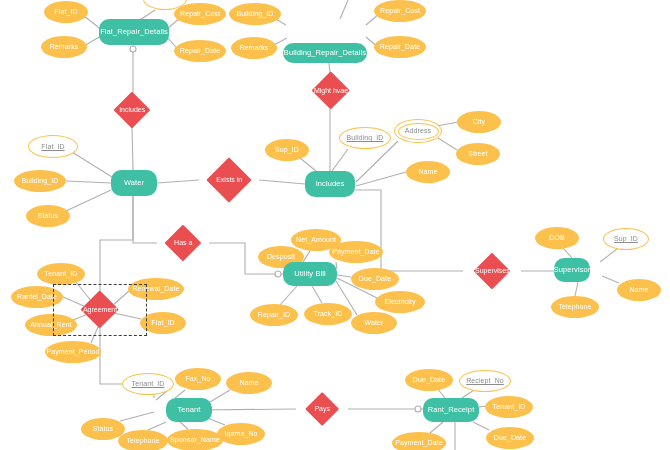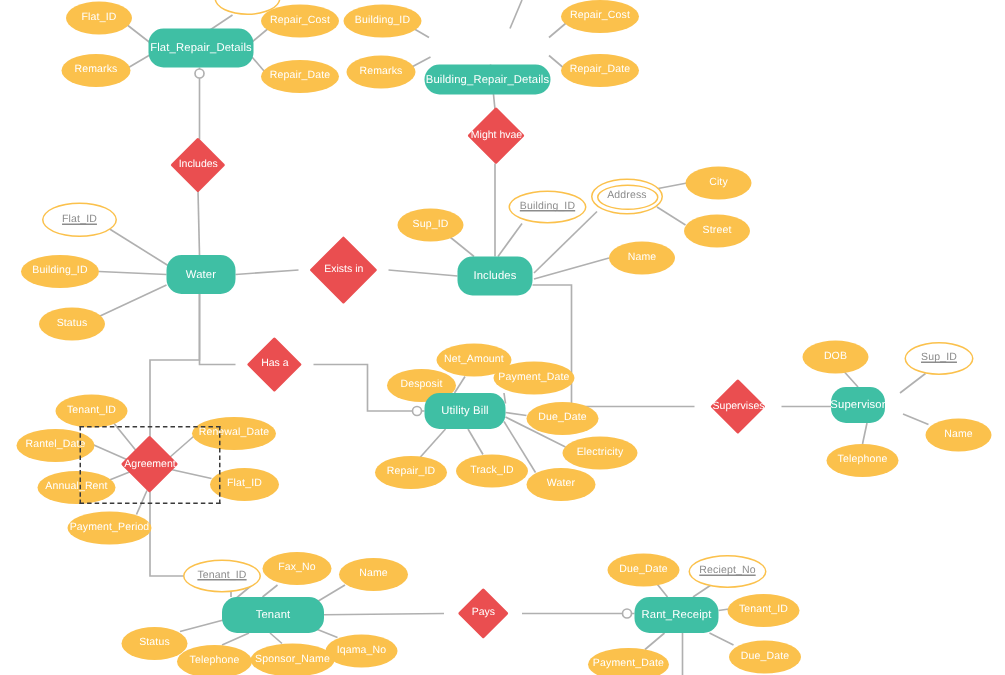--- a/index.html
+++ b/index.html
@@ -350,21 +350,21 @@
       </div>
       <div class="node entity" style="left: 305px; top: 171px; width: 50px; height: 26px;">
         <span class="lbl">Includes</span>
       </div>
       <div class="node entity" style="left: 283px; top: 262px; width: 54px; height: 24px;">
         <span class="lbl">Utility Bill</span>
       </div>
       <div class="node entity" style="left: 554px; top: 258px; width: 36px; height: 24px;">
         <span class="lbl">Supervisor</span>
       </div>
-      <div class="node entity" style="left: 148px; top: 398px; width: 68px; height: 24px;">
+      <div class="node entity" style="left: 166px; top: 398px; width: 46px; height: 24px;">
         <span class="lbl">Tenant</span>
       </div>
       <div class="node entity" style="left: 423px; top: 398px; width: 56px; height: 24px;">
         <span class="lbl">Rant_Receipt</span>
       </div>
     </div>
 
 </div>
 
 </body></html>

